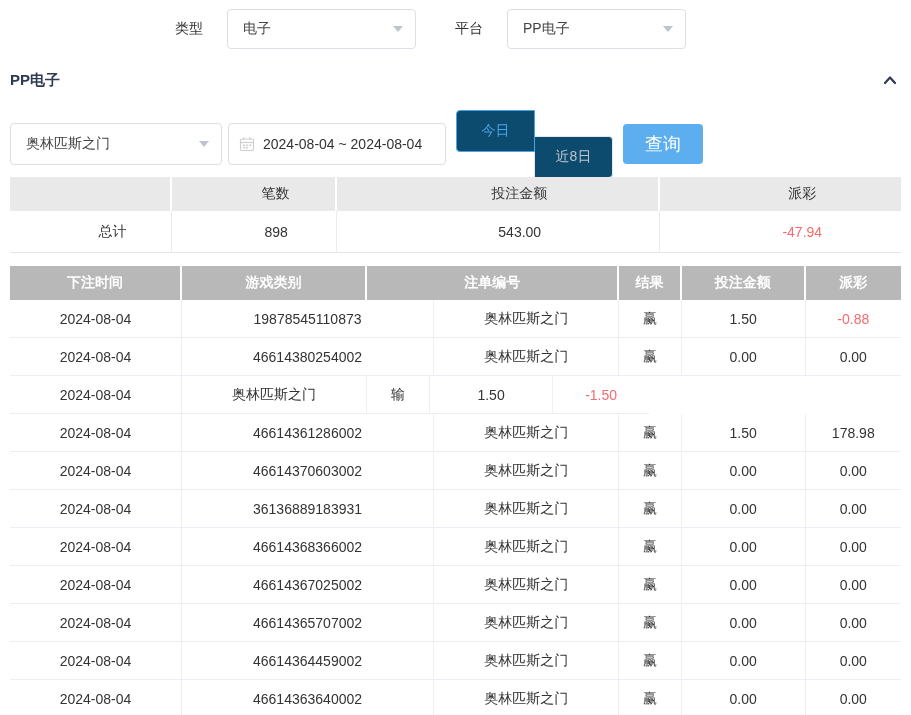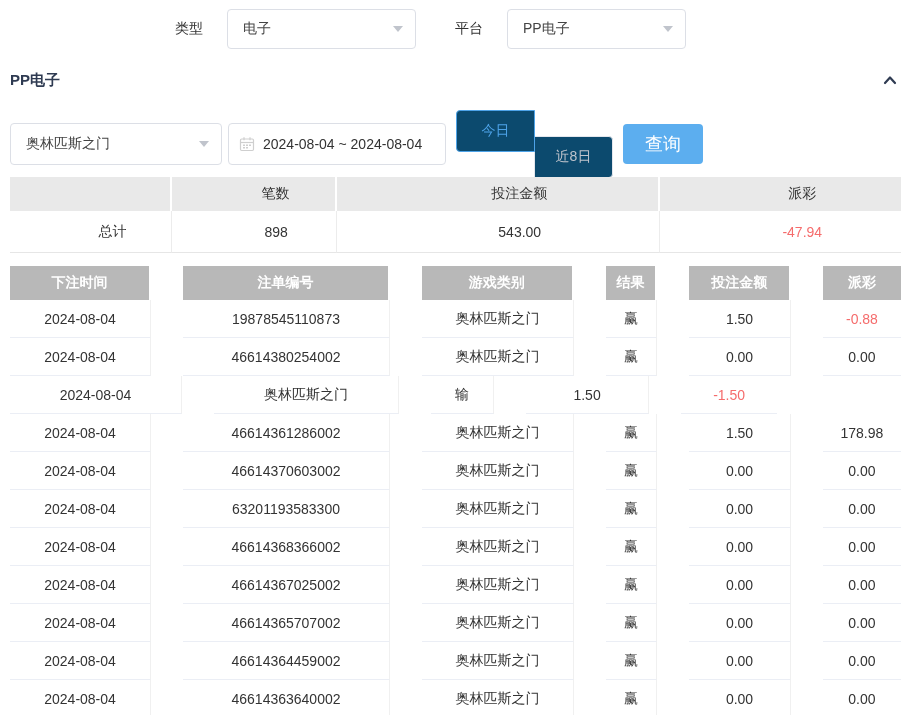--- a/index.html
+++ b/index.html
@@ -56,21 +56,21 @@
   .summary-table{position:absolute;top:177px;left:10px;width:891px;}
   .srow{display:flex;}
   .scell{display:flex;align-items:center;justify-content:center;box-sizing:border-box;font-size:14px;padding-left:44px;}
   .shead .scell{background:#e9e9e9;height:34px;color:#333;}
   .shead .scell:not(:last-child){border-right:2px solid #fff;}
   .sdata .scell{height:42px;border-bottom:1px solid #e6e6e6;}
   .sdata .scell:not(:last-child){border-right:1px solid #ececec;}
   .s0{width:18.2%;}.s1{width:18.5%;}.s2{width:36.2%;}.s3{width:27.1%;}
   
   .main-table{position:absolute;top:266px;left:10px;width:891px;}
-  .trow{display:flex;gap:32px;}
+  .trow{display:flex;}
   .tcell{display:flex;align-items:center;justify-content:center;box-sizing:border-box;
     font-size:14px;color:#333;}
   .thead .tcell{background:#b8b8b8;color:#fff;font-weight:bold;height:34px;}
   .thead .tcell:not(:last-child){border-right:2px solid #fff;}
   .tbody .tcell{height:38px;border-bottom:1px solid #ebeef5;background:#fff;}
   .tbody .tcell:not(:last-child){border-right:1px solid #f0f0f0;}
   .c0{width:19.3%;}.c1{width:28.3%;}.c2{width:20.8%;}.c3{width:7.0%;}.c4{width:13.9%;}.c5{width:10.7%;}
   .neg{color:#f56c6c;}
 </style>
 </head>
@@ -135,22 +135,22 @@
     <div class="scell s0">总计</div>
     <div class="scell s1">898</div>
     <div class="scell s2">543.00</div>
     <div class="scell s3 auto-neg neg">-47.94</div>
   </div>
 </div>
 
 <div class="main-table">
   <div class="trow thead">
     <div class="tcell c0">下注时间</div>
+    <div class="tcell c2">游戏类别</div>
     <div class="tcell c1">注单编号</div>
-    <div class="tcell c2">游戏类别</div>
     <div class="tcell c3">结果</div>
     <div class="tcell c4">投注金额</div>
     <div class="tcell c5">派彩</div>
   </div>
   <div class="tbody" id="tbody">
       <div class="trow">
         <div class="tcell c0">2024-08-04</div>
         <div class="tcell c1">19878545110873</div>
         <div class="tcell c2">奥林匹斯之门</div>
         <div class="tcell c3">赢</div>
@@ -183,21 +183,21 @@
       <div class="trow">
         <div class="tcell c0">2024-08-04</div>
         <div class="tcell c1">46614370603002</div>
         <div class="tcell c2">奥林匹斯之门</div>
         <div class="tcell c3">赢</div>
         <div class="tcell c4">0.00</div>
         <div class="tcell c5 auto-neg">0.00</div>
       </div>
       <div class="trow">
         <div class="tcell c0">2024-08-04</div>
-        <div class="tcell c1">63201193583300</div>
+        <div class="tcell c1">36136889183931</div>
         <div class="tcell c2">奥林匹斯之门</div>
         <div class="tcell c3">赢</div>
         <div class="tcell c4">0.00</div>
         <div class="tcell c5 auto-neg">0.00</div>
       </div>
       <div class="trow">
         <div class="tcell c0">2024-08-04</div>
         <div class="tcell c1">46614368366002</div>
         <div class="tcell c2">奥林匹斯之门</div>
         <div class="tcell c3">赢</div>

